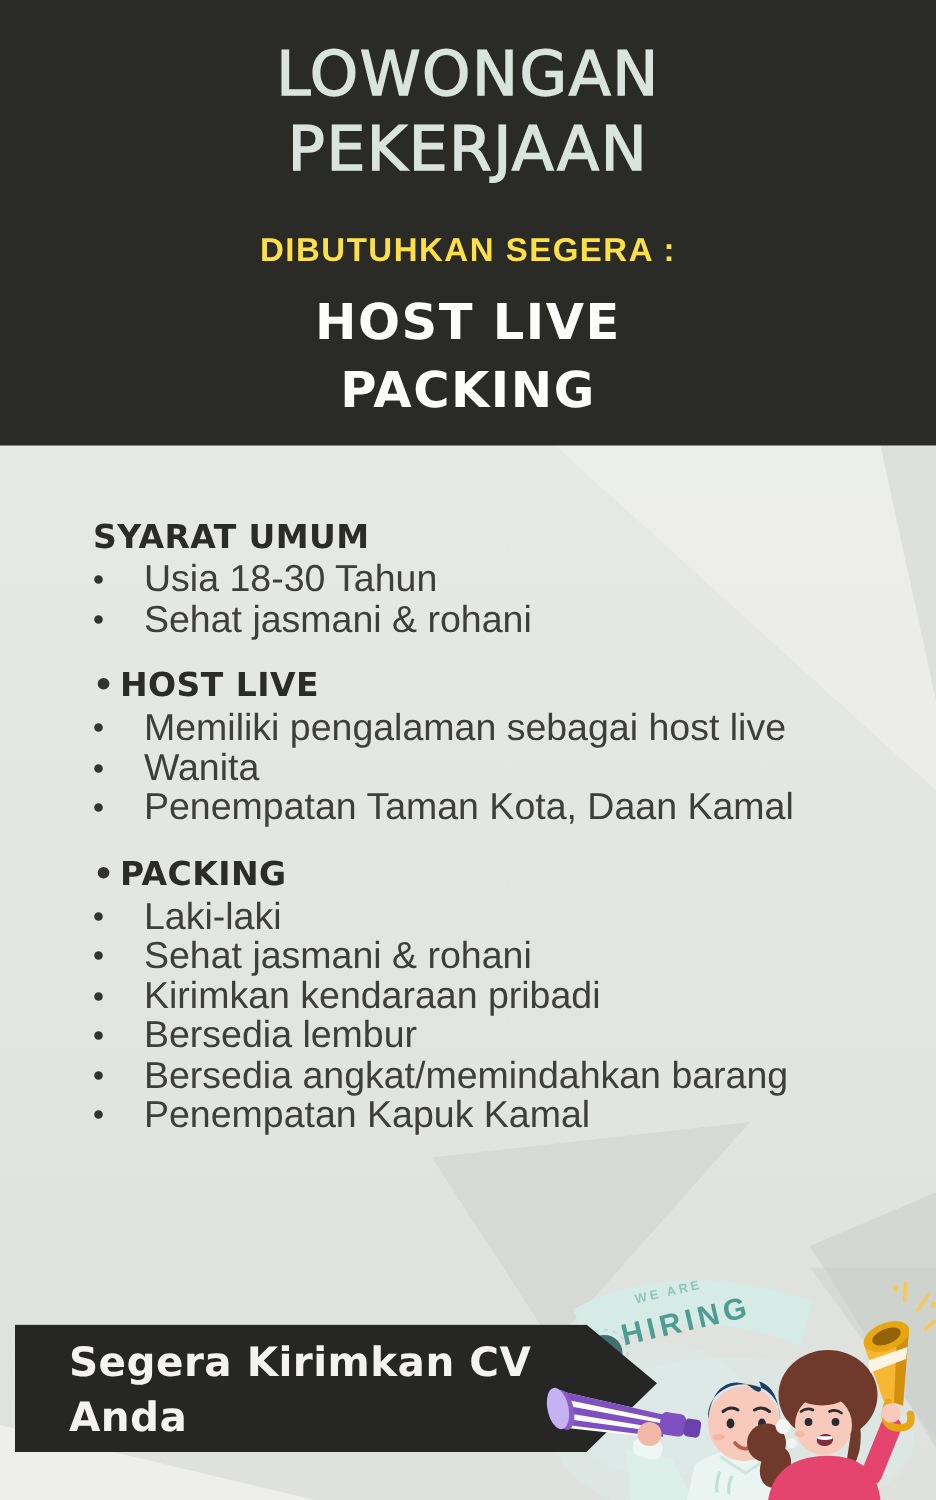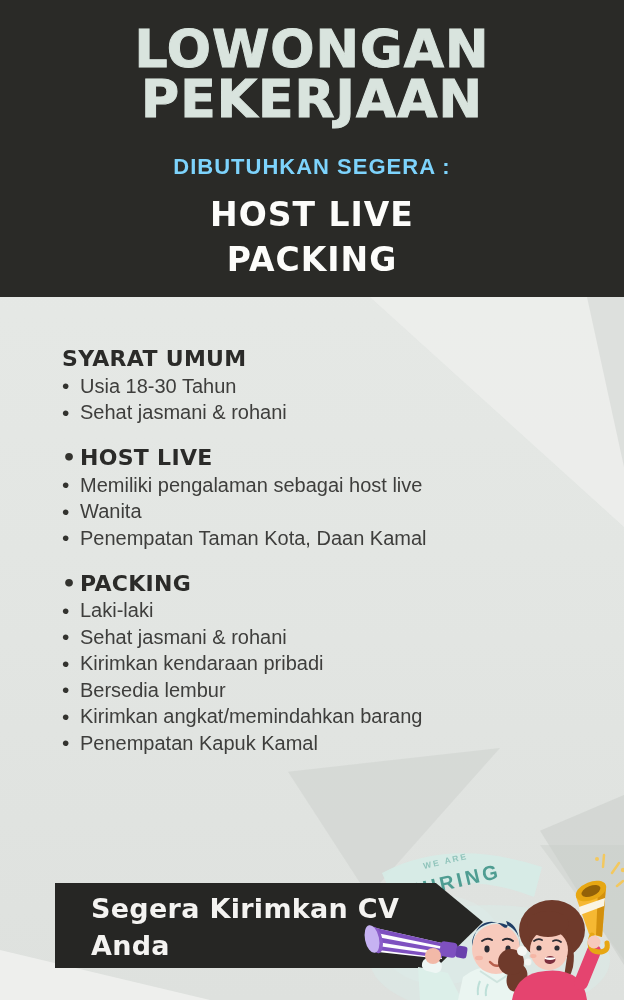--- a/index.html
+++ b/index.html
@@ -15,39 +15,39 @@
   .tri-rightedge{left:587px;top:297px;width:37px;height:170px;background:#d9dcd9;opacity:.8;
     clip-path:polygon(0 0,100% 0,100% 100%);}
   .tri-center{left:288px;top:748px;width:212px;height:148px;background:#cdd1cd;opacity:.55;
     clip-path:polygon(0 16%,100% 0,38% 100%);}
   .tri-woman{left:540px;top:795px;width:84px;height:170px;background:#c7cbc7;opacity:.5;
     clip-path:polygon(0 21%,100% 0,100% 100%);}
   .tri-bottomleft{left:0;top:950px;width:210px;height:50px;background:#eff1ee;opacity:.9;
     clip-path:polygon(0 0,100% 100%,0 100%);}
   
   .hero{position:absolute;left:0;top:0;width:624px;height:297px;background:#2a2a27;text-align:center;z-index:2;}
-  .hero-title{padding-top:24px;font-family:"DejaVu Sans",sans-serif;font-weight:bold;
-    font-size:52px;line-height:50px;letter-spacing:1px;color:#d9e4de;-webkit-text-stroke:1px #d9e4de;}
-  .hero-sub{margin-top:30px;font-weight:bold;font-size:22px;line-height:26px;letter-spacing:1px;color:#7dd3fc;}
+  .hero-title{padding-top:24px;font-family:"DejaVu Sans",sans-serif;font-weight:normal;
+    font-size:41px;line-height:50px;letter-spacing:1px;color:#d9e4de;-webkit-text-stroke:1px #d9e4de;}
+  .hero-sub{margin-top:30px;font-weight:bold;font-size:22px;line-height:26px;letter-spacing:1px;color:#fde047;}
   .hero-role{margin-top:12px;font-family:"DejaVu Sans",sans-serif;font-weight:bold;
     font-size:33px;line-height:45px;letter-spacing:1px;color:#fcfcfa;}
   
   .content{position:absolute;left:62px;top:330px;width:520px;z-index:2;color:#3e3e3c;}
   .sect{margin:0;}
   .sect + .sect{margin-top:18px;}
   .sect-head{display:flex;align-items:baseline;font-family:"DejaVu Sans",sans-serif;
     font-weight:bold;font-size:22px;line-height:28px;color:#2b2b29;letter-spacing:.3px;margin-top:15px;}
-  .item{display:flex;align-items:center;font-size:20px;line-height:25.5px;}
+  .item{display:flex;align-items:flex-end;font-size:25px;line-height:25.5px;gap:16px;}
   .dot{flex:0 0 18px;}
   .dot::before{content:"\2022";font-size:21px;color:#33332f;}
   .sect-head .dot{flex:0 0 18px;}
   .sect-head .dot::before{font-size:22px;}
   
   .cta{position:absolute;left:10px;top:883px;width:428px;height:85px;background:#262624;z-index:3;
-    clip-path:polygon(0 0,89% 0,100% 46%,89% 100%,0 100%);margin-left:45px;}
+    clip-path:polygon(0 0,89% 0,100% 46%,89% 100%,0 100%);}
   .cta-text{margin:7px 0 0 36px;width:330px;font-family:"DejaVu Sans",sans-serif;font-weight:bold;
     font-size:27px;line-height:37px;color:#f4f3f1;letter-spacing:.3px;}
   
   .ill-back{position:absolute;left:330px;top:845px;z-index:2;}
   .ill-front{position:absolute;left:330px;top:845px;z-index:4;}
   .hiring-small{font-family:"Liberation Sans",sans-serif;font-size:8.5px;font-weight:bold;
     letter-spacing:2px;fill:#90c4bb;}
   .hiring-big{font-family:"Liberation Sans",sans-serif;font-size:20px;font-weight:bold;
     letter-spacing:3px;fill:#4f9d92;}
 </style>
@@ -125,21 +125,21 @@
       <div class="item">
           <span class="dot"></span>
           <span>Kirimkan kendaraan pribadi</span>
         </div>
       <div class="item">
           <span class="dot"></span>
           <span>Bersedia lembur</span>
         </div>
       <div class="item">
           <span class="dot"></span>
-          <span>Kirimkan angkat/memindahkan barang</span>
+          <span>Bersedia angkat/memindahkan barang</span>
         </div>
       <div class="item">
           <span class="dot"></span>
           <span>Penempatan Kapuk Kamal</span>
         </div>
     </section>
   </main>
 
   <svg class="ill-back" width="294" height="155" viewBox="0 0 294 155">
     <ellipse cx="160" cy="115" rx="120" ry="55" fill="#d9ece8" opacity="0.5"></ellipse>

